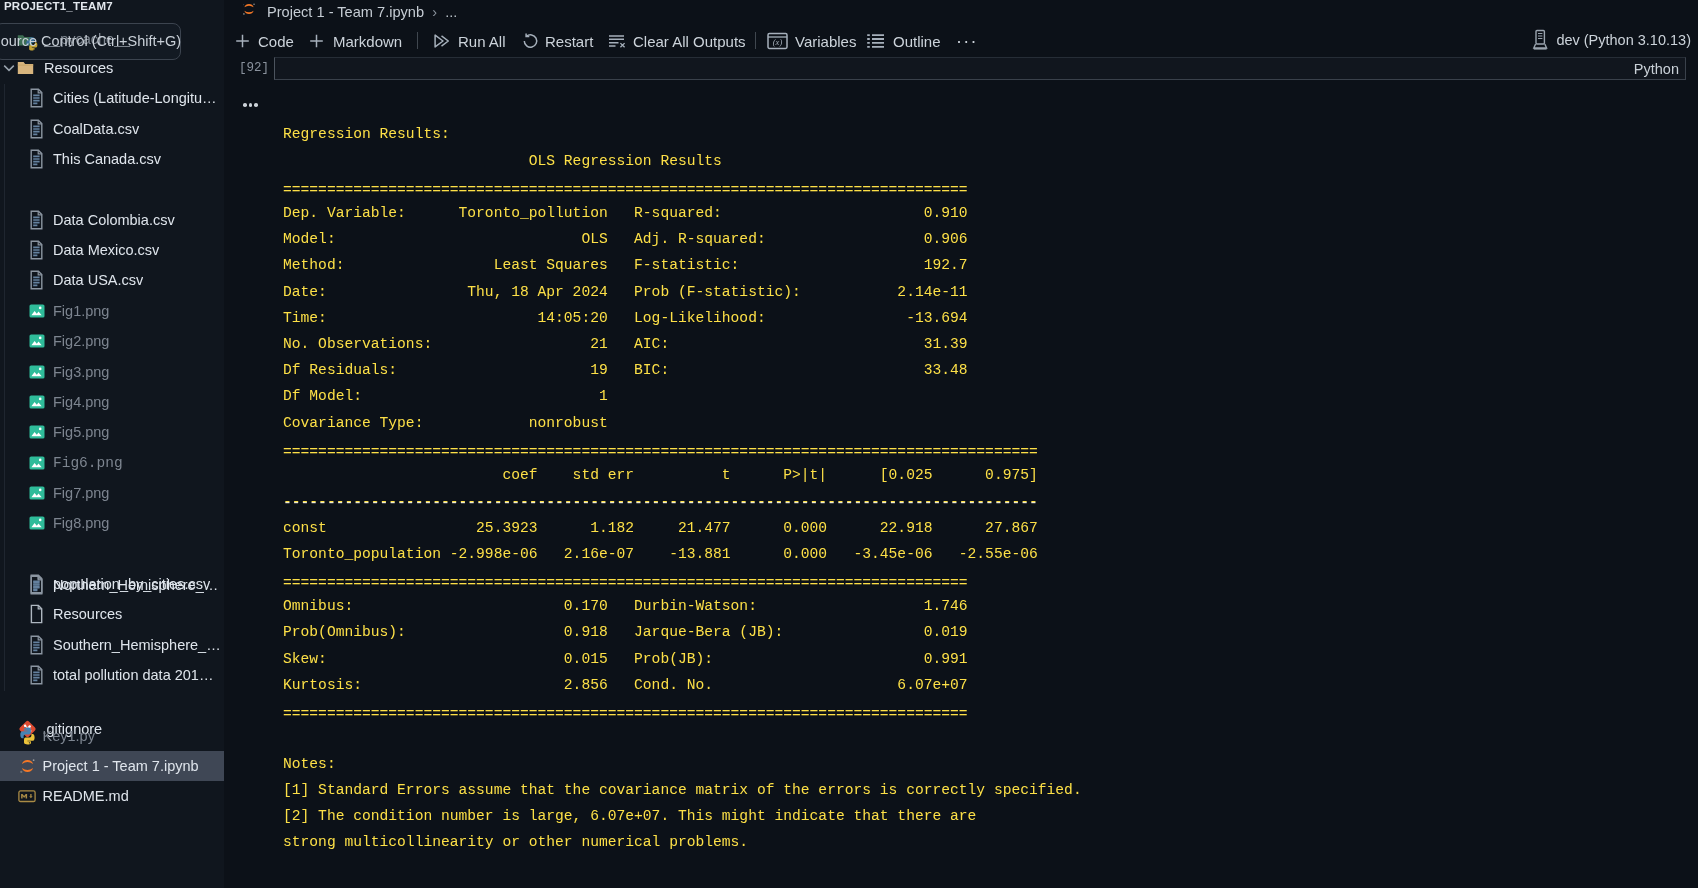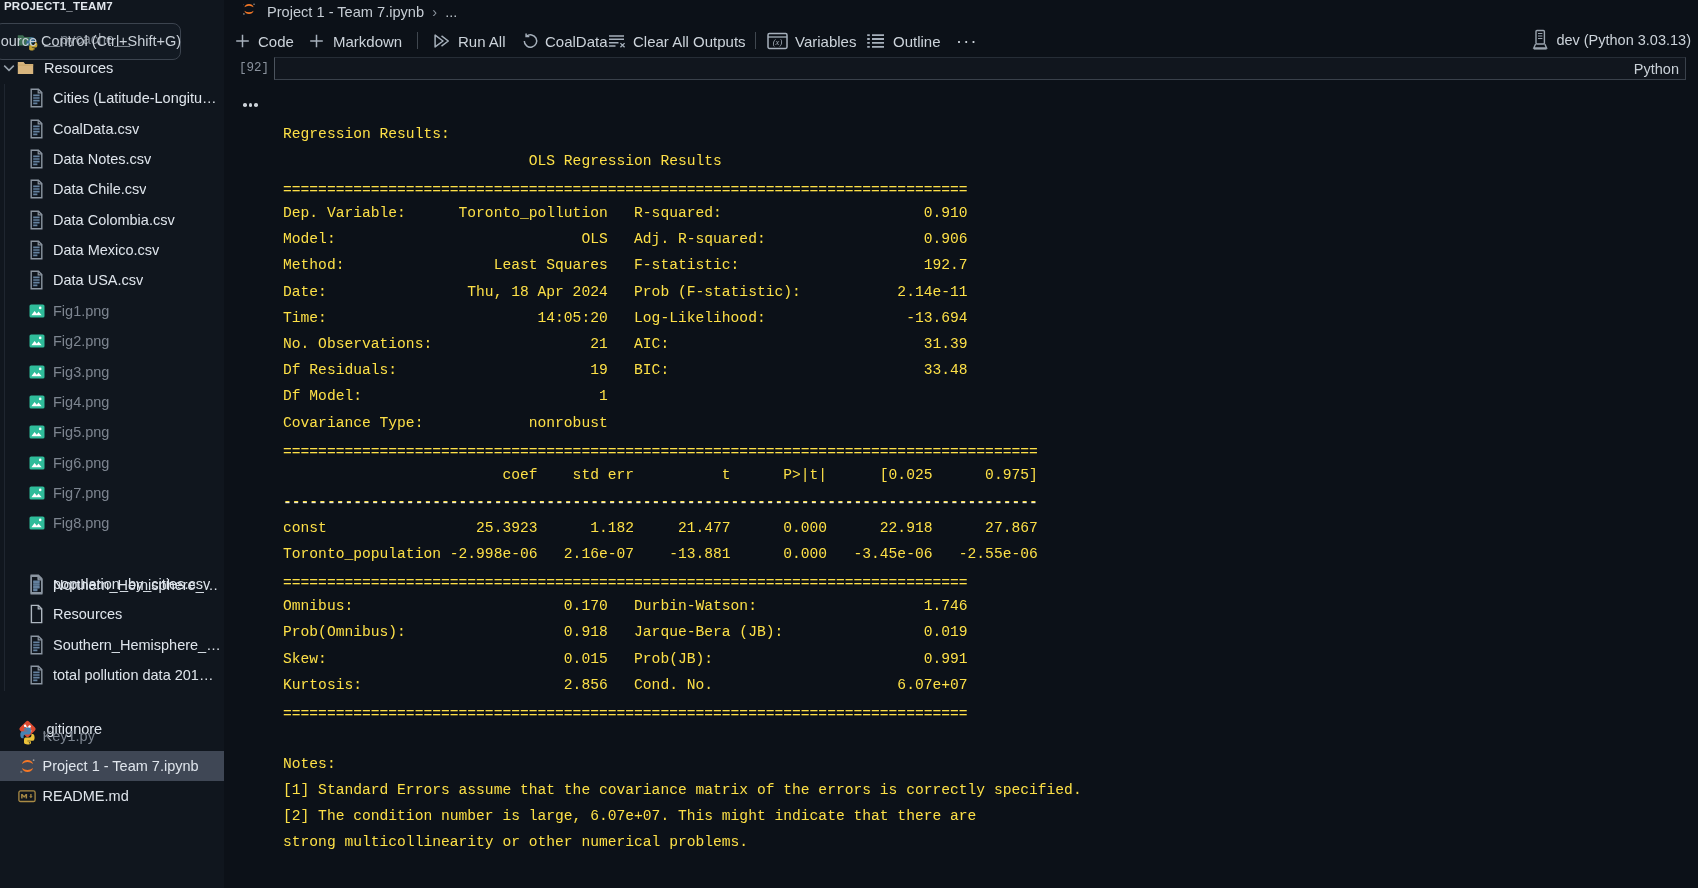--- a/index.html
+++ b/index.html
@@ -61,21 +61,21 @@
           <path d="M2.1 2.6v11.8l7.9-5.9z" fill="none" stroke="#a6b0bb" stroke-width="1.5" stroke-linejoin="round"></path>
           <path d="M8.5 3.4l6.8 5.1-6.8 5.1" fill="none" stroke="#a6b0bb" stroke-width="1.5" stroke-linejoin="round"></path>
         </svg></span>
       <span class="tlbl" style="left:458px">Run All</span>
       <span class="tic" style="left:521px"><svg width="18" height="17" viewBox="0 0 18 17">
           <g transform="translate(18,0) scale(-1,1)">
             <path d="M14.7 8.5a6.2 6.2 0 1 1-2.1-4.65" fill="none" stroke="#a6b0bb" stroke-width="1.5"></path>
             <path d="M12.9 0.9v3.2H9.7" fill="none" stroke="#a6b0bb" stroke-width="1.5"></path>
           </g>
         </svg></span>
-      <span class="tlbl" style="left:545px">CoalData</span>
+      <span class="tlbl" style="left:545px">Restart</span>
       <span class="tic" style="left:607px"><svg width="20" height="17" viewBox="0 0 20 17">
           <path d="M2 3.4h15M2 6.8h15M2 10.2h9.5M2 13.6h6.5" stroke="#a6b0bb" stroke-width="1.5"></path>
           <path d="M13.4 10.6l4.2 4.2m0-4.2l-4.2 4.2" stroke="#a6b0bb" stroke-width="1.3"></path>
         </svg></span>
       <span class="tlbl" style="left:633px">Clear All Outputs</span>
       <span class="tsep" style="left:755px"></span>
       <span class="tic" style="left:767px"><svg width="21" height="18" viewBox="0 0 21 18">
           <rect x="1" y="1.6" width="19" height="14.8" rx="1.4" fill="none" stroke="#a6b0bb" stroke-width="1.5"></rect>
           <path d="M1 5h19" stroke="#a6b0bb" stroke-width="1.3"></path>
           <text x="10.5" y="13.3" font-family="Liberation Serif,serif" font-style="italic" font-size="8.5" fill="#a6b0bb" text-anchor="middle">(x)</text>
@@ -88,21 +88,21 @@
       <span class="tlbl" style="left:893px">Outline</span>
       <span class="tlbl" style="left:956px;font-size:18px;letter-spacing:1.2px">···</span>
     </div>
   <div id="kernel">
     <span style="position:absolute;right:142px;top:1px;line-height:0;transform:none"><svg width="18" height="22" viewBox="0 0 18 22">
           <rect x="5" y="1.5" width="8.4" height="13.5" rx="1" fill="none" stroke="#9aa4ae" stroke-width="1.4"></rect>
           <path d="M7 4.5h4.4M7 7h4.4M7 9.5h4.4" stroke="#9aa4ae" stroke-width="1.1"></path>
           <path d="M4.6 15l-1.8 4h12.8l-1.8-4" fill="none" stroke="#9aa4ae" stroke-width="1.4"></path>
           <path d="M2.8 19h12.8v1.6H2.8z" fill="#9aa4ae"></path>
         </svg></span>
-    <span>dev (Python 3.03.13)</span>
+    <span>dev (Python 3.10.13)</span>
   </div>
   <div id="cell">
     <span style="position:absolute;right:6px;top:50%;transform:translateY(-50%);font-size:14.5px;color:#c9d0d7">Python</span>
   </div>
   <div id="execcount">[92]</div>
   <div id="dots">
       <i style="left:0"></i>
       <i style="left:5.7px"></i>
       <i style="left:11.4px"></i>
     </div>
@@ -163,29 +163,21 @@
           <path d="M4.2 7.3h6.4M4.2 10h6.4M4.2 12.7h6.4M4.2 15.4h4.2" stroke="#64819f" stroke-width="1.7"></path>
         </svg></span>
       <span class="lbl " style="left:53px;max-width:169px">CoalData.csv</span>
     </div>
 <div class="row" style="top:143.87px;">
       <span class="ic" style="left:28.5px;"><svg width="15" height="20" viewBox="0 0 15 20">
           <path d="M2.2 1.2h7.2l3.4 3.4v14.2H2.2z" fill="none" stroke="#8b95a1" stroke-width="1.4"></path>
           <path d="M9.2 1.2v3.6h3.6" fill="none" stroke="#8b95a1" stroke-width="1.2"></path>
           <path d="M4.2 7.3h6.4M4.2 10h6.4M4.2 12.7h6.4M4.2 15.4h4.2" stroke="#64819f" stroke-width="1.7"></path>
         </svg></span>
-      <span class="lbl " style="left:53px;max-width:169px">Data Notes.csv</span>
-    </div>
-<div class="row" style="top:174.22px;">
-      <span class="ic" style="left:28.5px;"><svg width="15" height="20" viewBox="0 0 15 20">
-          <path d="M2.2 1.2h7.2l3.4 3.4v14.2H2.2z" fill="none" stroke="#8b95a1" stroke-width="1.4"></path>
-          <path d="M9.2 1.2v3.6h3.6" fill="none" stroke="#8b95a1" stroke-width="1.2"></path>
-          <path d="M4.2 7.3h6.4M4.2 10h6.4M4.2 12.7h6.4M4.2 15.4h4.2" stroke="#64819f" stroke-width="1.7"></path>
-        </svg></span>
-      <span class="lbl " style="left:53px;max-width:169px">Data Chile.csv</span>
+      <span class="lbl " style="left:53px;max-width:169px">This Canada.csv</span>
     </div>
 <div class="row" style="top:204.57px;">
       <span class="ic" style="left:28.5px;"><svg width="15" height="20" viewBox="0 0 15 20">
           <path d="M2.2 1.2h7.2l3.4 3.4v14.2H2.2z" fill="none" stroke="#8b95a1" stroke-width="1.4"></path>
           <path d="M9.2 1.2v3.6h3.6" fill="none" stroke="#8b95a1" stroke-width="1.2"></path>
           <path d="M4.2 7.3h6.4M4.2 10h6.4M4.2 12.7h6.4M4.2 15.4h4.2" stroke="#64819f" stroke-width="1.7"></path>
         </svg></span>
       <span class="lbl " style="left:53px;max-width:169px">Data Colombia.csv</span>
     </div>
 <div class="row" style="top:234.92px;padding-left:31px;">
@@ -237,21 +229,21 @@
       <span class="lbl dim" style="left:53px;max-width:169px">Fig4.png</span>
     </div>
 <div class="row" style="top:417.03px;">
       <span class="ic" style="left:28.5px;"><svg width="16" height="16" viewBox="0 0 16 16">
           <rect x="0.5" y="1.5" width="15" height="13" rx="1.6" fill="#2fbc9a"></rect>
           <path d="M2.4 12.3l3.2-4.4 2.2 2.8 1.7-2.1 3.2 3.7z" fill="#fff"></path>
           <circle cx="11.2" cy="4.9" r="1.3" fill="#fff"></circle>
         </svg></span>
       <span class="lbl dim" style="left:53px;max-width:169px">Fig5.png</span>
     </div>
-<div class="row" style="top:447.38px;">
+<div class="row" style="top:447.38px;font-family:Liberation Mono, monospace;">
       <span class="ic" style="left:28.5px;"><svg width="16" height="16" viewBox="0 0 16 16">
           <rect x="0.5" y="1.5" width="15" height="13" rx="1.6" fill="#2fbc9a"></rect>
           <path d="M2.4 12.3l3.2-4.4 2.2 2.8 1.7-2.1 3.2 3.7z" fill="#fff"></path>
           <circle cx="11.2" cy="4.9" r="1.3" fill="#fff"></circle>
         </svg></span>
       <span class="lbl dim" style="left:53px;max-width:169px">Fig6.png</span>
     </div>
 <div class="row" style="top:477.73px;">
       <span class="ic" style="left:28.5px;"><svg width="16" height="16" viewBox="0 0 16 16">
           <rect x="0.5" y="1.5" width="15" height="13" rx="1.6" fill="#2fbc9a"></rect>

